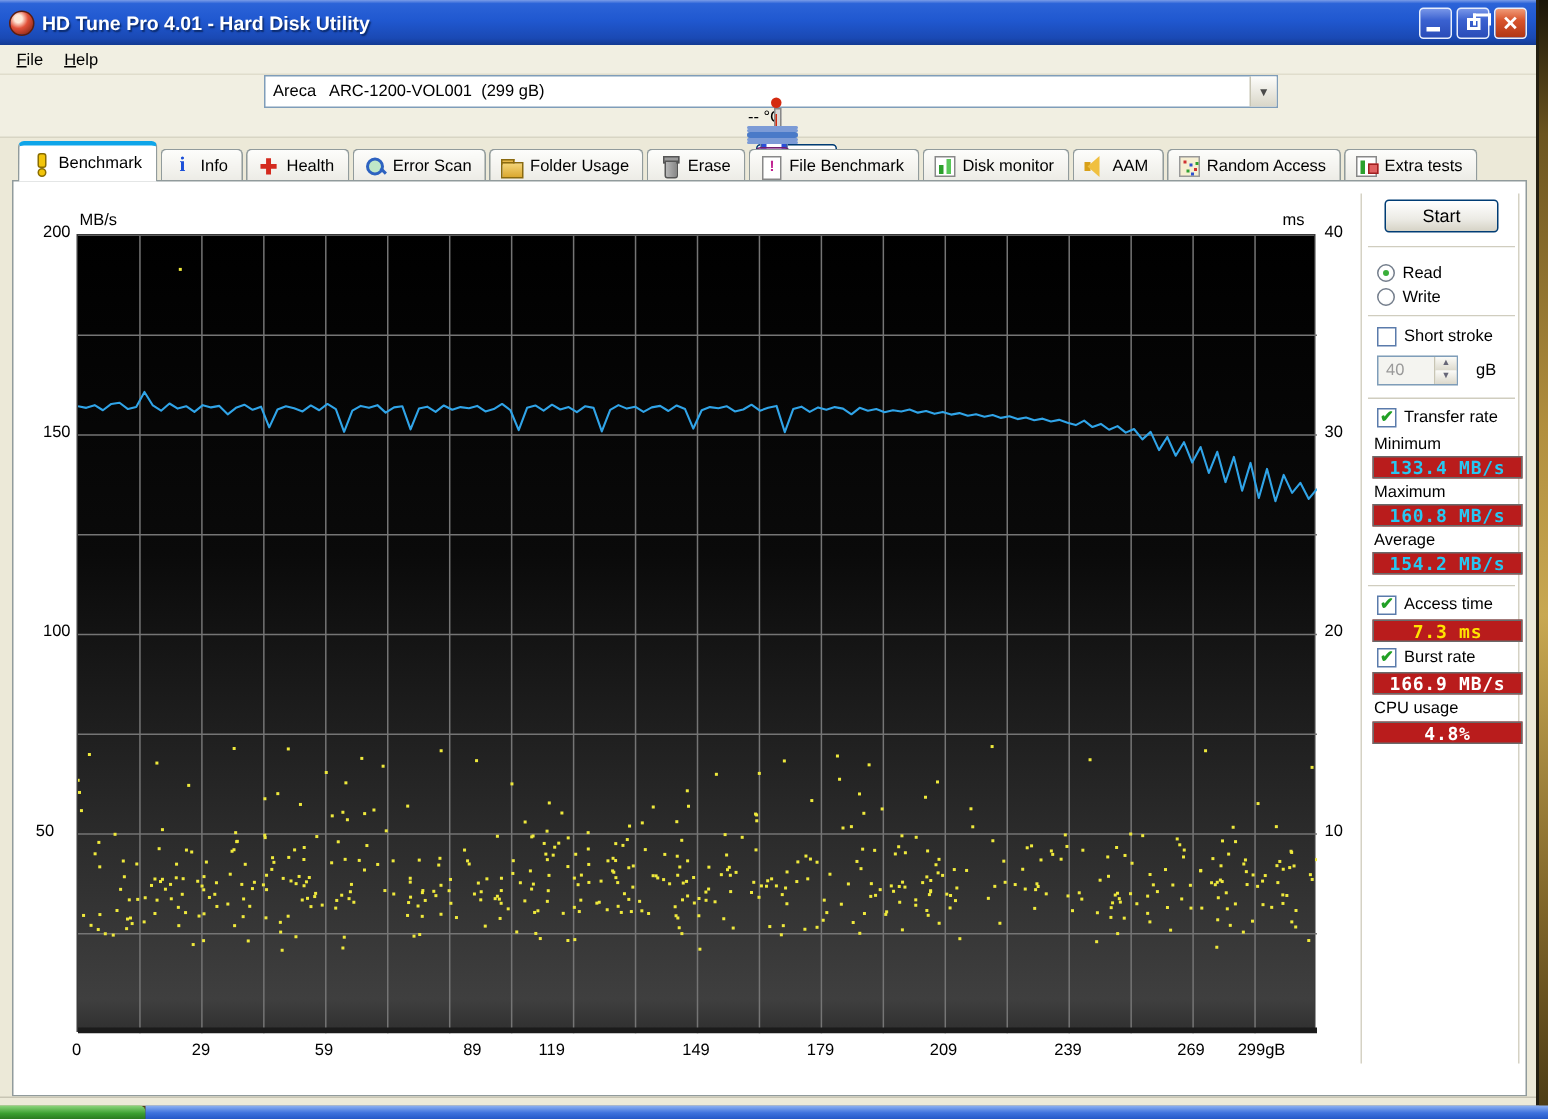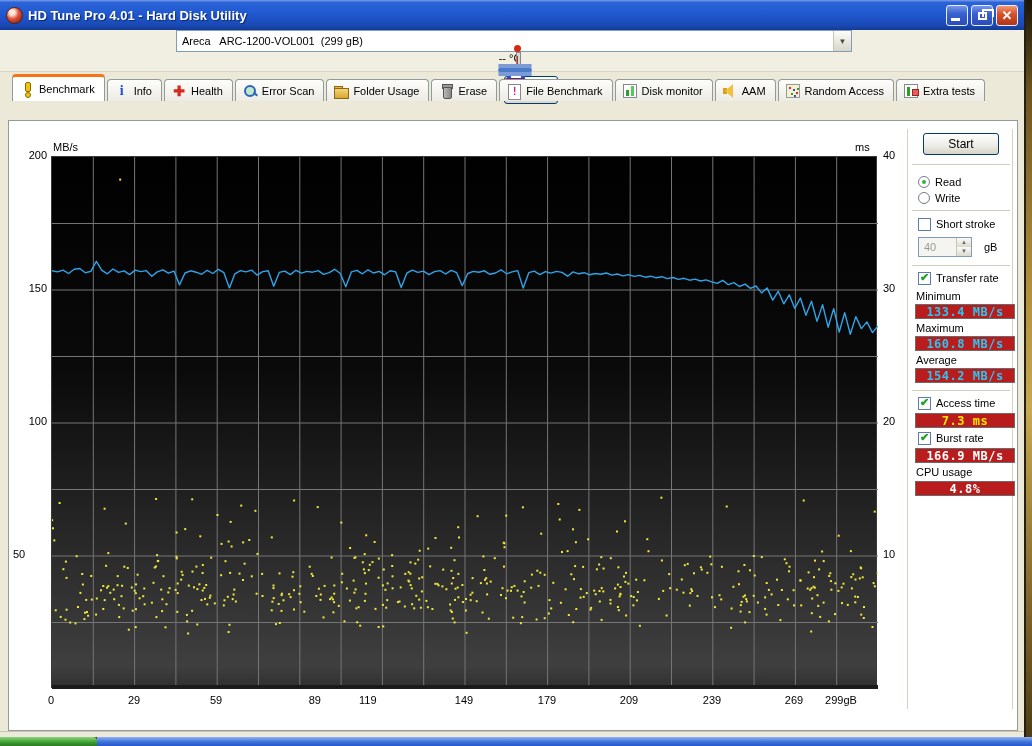--- a/index.html
+++ b/index.html
@@ -57,21 +57,21 @@
   .ic-download { position:absolute; left:4px; top:3px; width:24px; height:21px; border-radius:4px;
     background:linear-gradient(180deg,#d878d8,#a030a8); border:1px solid #702070; color:#fff; font-weight:bold;
     text-align:center; line-height:19px; font-size:14px; }
   .exit-btn { width:54px; height:28px; margin-left:34px; border:1px solid #003c74; border-radius:3px;
     background:linear-gradient(180deg,#ffffff,#ecebe5 60%, #d8d5c8); font-size:12px; text-align:center; line-height:26px; cursor:default; }
   
   .tabbar { height:28px; display:flex; align-items:flex-end; padding-left:12px; background:#ece9d8; }
   .tab { display:flex; align-items:center; gap:5px; padding:4px 9px 3px 7px; margin-right:2px; font-size:11px;
     border:1px solid #919b9c; border-bottom:none; border-radius:4px 4px 0 0;
     background:linear-gradient(180deg,#fdfdfb,#ecebe5); position:relative; top:1px; cursor:default; white-space:nowrap; }
-  .tab.active { background:#fff; border-top:3px solid #f97316; padding-top:5px; padding-bottom:5px; z-index:3; }
+  .tab.active { background:#fff; border-top:3px solid #0ea5e9; padding-top:5px; padding-bottom:5px; z-index:3; }
   
   .t-ic { width:14px; height:14px; position:relative; flex:0 0 auto; display:inline-block; }
   .ti-benchmark::before { content:""; position:absolute; left:5px; top:0; width:4px; height:8px; border-radius:2px; background:#f2c50a; border:1px solid #8a6d00; }
   .ti-benchmark::after { content:""; position:absolute; left:5px; top:10px; width:4px; height:4px; border-radius:50%; background:#f2c50a; border:1px solid #8a6d00; }
   .ti-info { color:#1b4fd8; font-family:"Liberation Serif",serif; font-weight:bold; font-size:14px; text-align:center; line-height:14px; }
   .ti-health { color:#d42a1e; font-weight:bold; font-size:14px; line-height:14px; text-align:center; }
   .ti-scan::before { content:""; position:absolute; left:1px; top:1px; width:8px; height:8px; border-radius:50%; border:2px solid #2d62c0; background:#bfe8c8; }
   .ti-scan::after { content:""; position:absolute; left:10px; top:9px; width:5px; height:2px; background:#2d62c0; transform:rotate(45deg); }
   .ti-folder::before { content:""; position:absolute; left:0; top:2px; width:7px; height:3px; background:#e8b84a; border:1px solid #8a6a10; border-bottom:none; }
   .ti-folder::after { content:""; position:absolute; left:0; top:4px; width:13px; height:9px; background:linear-gradient(180deg,#f4d478,#daa830); border:1px solid #8a6a10; }
@@ -138,20 +138,24 @@
         <span class="glyph-min"></span>
       </div>
     <div class="tb-btn">
         <span class="glyph-restore"></span>
       </div>
     <div class="tb-btn close">
         <span class="glyph-close">✕</span>
       </div>
   </div>
 
+  <div class="menubar">
+    <span class="menu-item">File</span>
+    <span class="menu-item">Help</span>
+  </div>
 
   <div class="toolbar">
     <div class="combo">
       <span class="combo-text">Areca   ARC-1200-VOL001  (299 gB)</span>
       <span class="combo-btn">▼</span>
     </div>
     <div class="thermo">
         <span class="thermo-stem"></span>
       </div>
     <span class="temp-text">-- °C</span>
@@ -782,21 +786,21 @@
           <rect x="218.8" y="379.4" width="2" height="2" fill="#efe93c"></rect>
           <rect x="67.2" y="21.6" width="2" height="2" fill="#efe93c"></rect>
           <polyline points="0.0,113.8 5.5,114.9 11.1,113.1 16.6,116.5 22.2,112.3 27.7,111.5 33.3,115.7 38.8,114.4 44.3,104.3 49.9,113.3 55.4,116.8 61.0,112.0 66.5,115.4 72.1,113.8 77.6,117.6 83.2,113.1 88.7,114.6 94.2,113.6 99.8,119.2 105.3,114.9 110.9,112.8 116.4,116.2 122.0,114.1 127.5,127.9 133.0,116.0 138.6,113.8 144.1,115.2 149.7,117.3 155.2,113.3 160.8,116.5 166.3,112.3 171.9,115.7 177.4,130.9 182.9,116.8 188.5,113.6 194.0,114.9 199.6,113.1 205.1,118.1 210.7,114.6 216.2,113.8 221.7,129.3 227.3,115.4 232.8,114.1 238.4,117.6 243.9,113.3 249.5,116.2 255.0,114.4 260.6,115.2 266.1,113.6 271.6,117.3 277.2,115.7 282.7,112.3 288.3,116.5 293.8,129.8 299.4,114.9 304.9,113.3 310.4,116.8 316.0,112.8 321.5,116.0 327.1,114.4 332.6,117.8 338.2,113.8 343.7,114.9 349.2,130.6 354.8,116.2 360.3,113.1 365.9,115.4 371.4,114.1 377.0,117.6 382.5,114.6 388.1,113.6 393.6,117.0 399.1,113.3 404.7,115.7 410.2,128.7 415.8,116.5 421.3,114.4 426.9,115.2 432.4,113.8 437.9,117.3 443.5,116.0 449.0,112.8 454.6,116.8 460.1,114.9 465.7,113.6 471.2,131.1 476.8,115.7 482.3,114.1 487.8,117.6 493.4,114.6 498.9,116.2 504.5,114.4 510.0,115.4 515.6,119.2 521.1,114.9 526.6,116.8 532.2,115.7 537.7,117.8 543.3,116.5 548.8,117.3 554.4,116.0 559.9,118.1 565.4,117.0 571.0,118.9 576.5,117.6 582.1,119.4 587.6,118.4 593.2,120.2 598.7,119.2 604.3,120.8 609.8,119.7 615.3,121.6 620.9,120.5 626.4,122.4 632.0,121.3 637.5,123.2 643.1,122.1 648.6,124.0 654.1,122.9 659.7,124.8 665.2,126.4 670.8,123.4 676.3,127.7 681.9,125.6 687.4,129.5 693.0,127.1 698.5,131.4 704.0,129.0 709.6,135.9 715.1,130.9 720.7,143.1 726.2,134.3 731.8,146.8 737.3,137.8 742.8,151.4 748.4,141.0 753.9,158.3 759.5,144.2 765.0,164.4 770.6,147.6 776.1,170.2 781.7,151.6 787.2,175.0 792.7,155.6 798.3,177.2 803.8,159.6 809.4,171.6 814.9,164.9 820.5,175.6 826.0,168.9" fill="none" stroke="#30a4e8" stroke-width="1.4" stroke-linejoin="round"></polyline>
         </svg>
     </div>
 
     <div id="axis-labels">
         <div class="axis-num" style="left:4px; top:28px; width:34px; text-align:right;">200</div>
         <div class="axis-num" style="left:4px; top:161px; width:34px; text-align:right;">150</div>
         <div class="axis-num" style="left:4px; top:294px; width:34px; text-align:right;">100</div>
-        <div class="axis-num" style="left:4px; top:427px; width:34px; text-align:left;">50</div>
+        <div class="axis-num" style="left:4px; top:427px; width:34px; text-align:center;">50</div>
         <div class="axis-num" style="left:874px; top:28px;">40</div>
         <div class="axis-num" style="left:874px; top:161px;">30</div>
         <div class="axis-num" style="left:874px; top:294px;">20</div>
         <div class="axis-num" style="left:874px; top:427px;">10</div>
         <div class="axis-num" style="left:20px; top:573px; width:44px; text-align:center;">0</div>
         <div class="axis-num" style="left:103px; top:573px; width:44px; text-align:center;">29</div>
         <div class="axis-num" style="left:185px; top:573px; width:44px; text-align:center;">59</div>
         <div class="axis-num" style="left:268px; top:573px; width:44px; text-align:right;">89</div>
         <div class="axis-num" style="left:350px; top:573px; width:44px; text-align:left;">119</div>
         <div class="axis-num" style="left:433px; top:573px; width:44px; text-align:center;">149</div>

